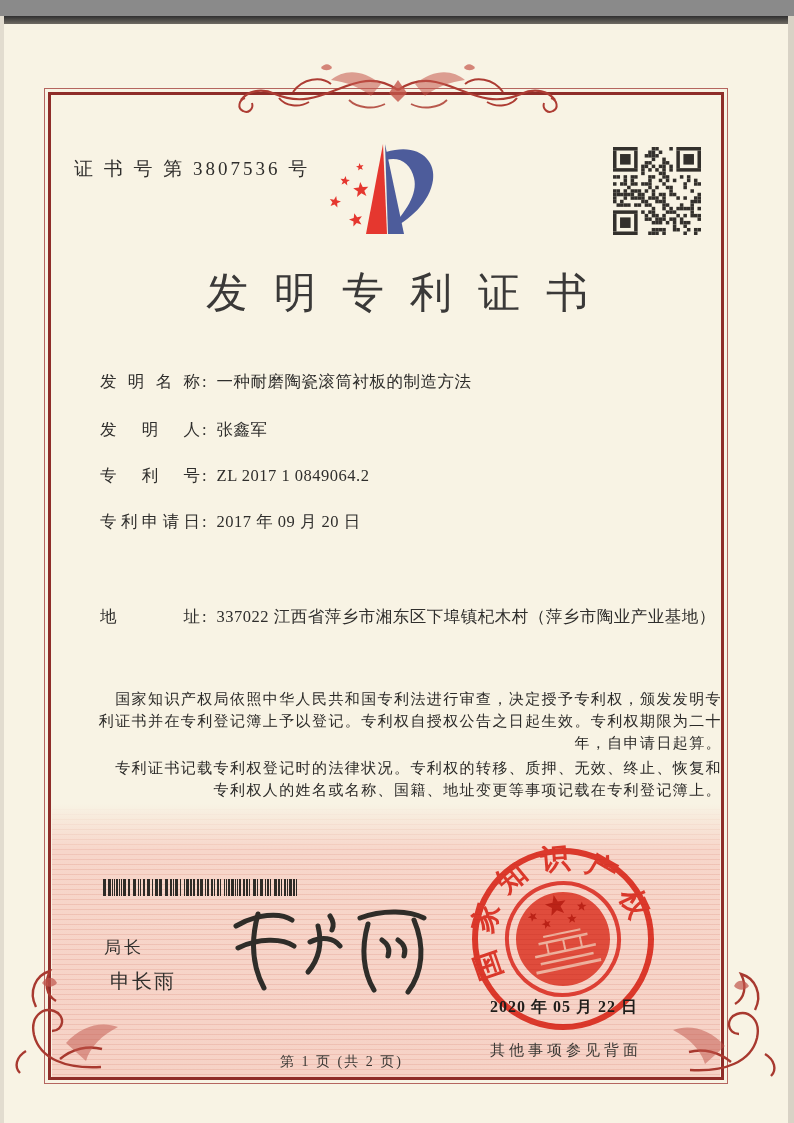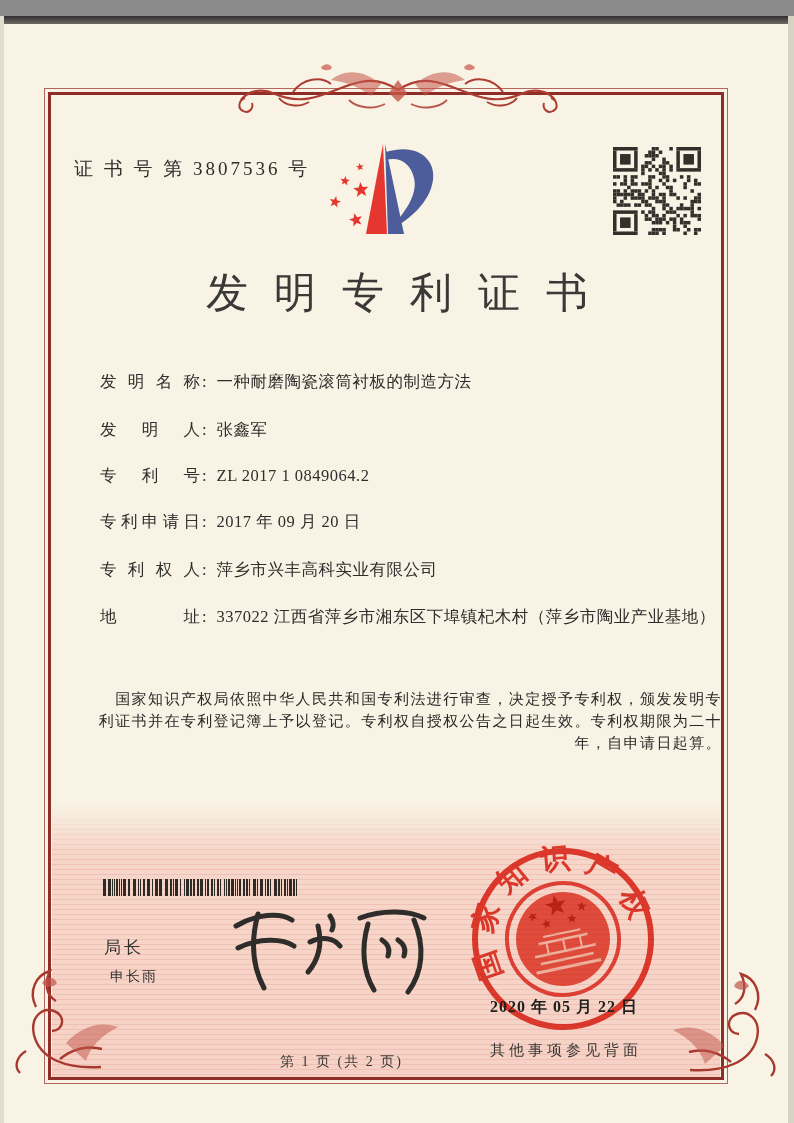--- a/index.html
+++ b/index.html
@@ -27,21 +27,21 @@
   .title{left:0;top:249px;width:794px;text-align:center;font-size:42px;color:#3a3938;
          letter-spacing:26px;transform:translateX(13px);font-weight:500;}
   .frow{left:100px;right:70px;font-size:16.5px;line-height:1.35;}
   .flabel{display:inline-block;width:100px;text-align:justify;text-align-last:justify;vertical-align:top;}
   .fcolon{display:inline-block;margin:0 10px 0 2px;vertical-align:top;}
   .fvalue{display:inline-block;max-width:515px;vertical-align:top;letter-spacing:0.5px;}
   .grant2{position:absolute;left:306px;top:0;white-space:nowrap;}
   .bodytext{left:80px;top:672px;width:642px;font-size:15px;line-height:22px;letter-spacing:1.4px;color:#2b2a28;}
   .bodytext p{margin:0 0 3px 0;text-indent:2.1em;text-align:right;}
   .signer-title{left:104px;top:920px;font-size:17px;letter-spacing:3px;color:#33312e;z-index:12;}
-  .signer-name{left:110px;top:952px;font-size:14px;letter-spacing:2px;color:#33312e;z-index:12;}
+  .signer-name{left:110px;top:952px;font-size:20px;letter-spacing:2px;color:#33312e;z-index:12;}
   .seal-date{left:480px;top:981px;width:168px;text-align:center;font-size:16px;letter-spacing:1px;
              color:#201e1b;z-index:22;font-weight:bold;}
   .page-indicator{left:0;top:1037px;width:683px;text-align:center;font-size:14px;letter-spacing:2px;color:#3a3834;}
   .back-note{left:0;top:1025px;width:642px;text-align:right;font-size:15px;letter-spacing:4px;color:#3a3834;z-index:10;}
   svg{display:block;}
   .logo{position:absolute;left:326px;top:122px;z-index:10;}
   .qr{position:absolute;left:613px;top:131px;z-index:10;}
   .barcode{position:absolute;left:103px;top:863px;z-index:12;}
   .signature{position:absolute;left:222px;top:880px;z-index:12;}
   .seal{position:absolute;left:468px;top:828px;z-index:20;transform:rotate(-12deg);
@@ -288,29 +288,27 @@
   </div>
   <div class="abs frow" style="top:403px">
     <span class="flabel">发明人</span><span class="fcolon">:</span><span class="fvalue">张鑫军</span>
   </div>
   <div class="abs frow" style="top:449px">
     <span class="flabel">专利号</span><span class="fcolon">:</span><span class="fvalue">ZL 2017 1 0849064.2</span>
   </div>
   <div class="abs frow" style="top:495px">
     <span class="flabel">专利申请日</span><span class="fcolon">:</span><span class="fvalue">2017 年 09 月 20 日</span>
   </div>
-  <div class="abs frow" style="top:543px">
-    <span class="flabel">专利权人</span><span class="fcolon">:</span><span class="fvalue">萍乡市兴丰高科实业有限公司</span>
-  </div>
   <div class="abs frow" style="top:590px">
     <span class="flabel">地址</span><span class="fcolon">:</span><span class="fvalue">337022 江西省萍乡市湘东区下埠镇杞木村（萍乡市陶业产业基地）</span>
   </div>
 
   <div class="abs bodytext">
     <p>国家知识产权局依照中华人民共和国专利法进行审查，决定授予专利权，颁发发明专利证书并在专利登记簿上予以登记。专利权自授权公告之日起生效。专利权期限为二十年，自申请日起算。</p>
+    <p>专利证书记载专利权登记时的法律状况。专利权的转移、质押、无效、终止、恢复和专利权人的姓名或名称、国籍、地址变更等事项记载在专利登记簿上。</p>
   </div>
 
   <svg class="barcode" id="barcode-svg" width="198" height="17" viewBox="0 0 198 17">
       <rect x="0" y="0" width="3" height="17" fill="#2e2b27"></rect>
       <rect x="5" y="0" width="3" height="17" fill="#2e2b27"></rect>
       <rect x="9" y="0" width="1" height="17" fill="#2e2b27"></rect>
       <rect x="11" y="0" width="1" height="17" fill="#2e2b27"></rect>
       <rect x="13" y="0" width="2" height="17" fill="#2e2b27"></rect>
       <rect x="16" y="0" width="1" height="17" fill="#2e2b27"></rect>
       <rect x="18" y="0" width="1" height="17" fill="#2e2b27"></rect>

